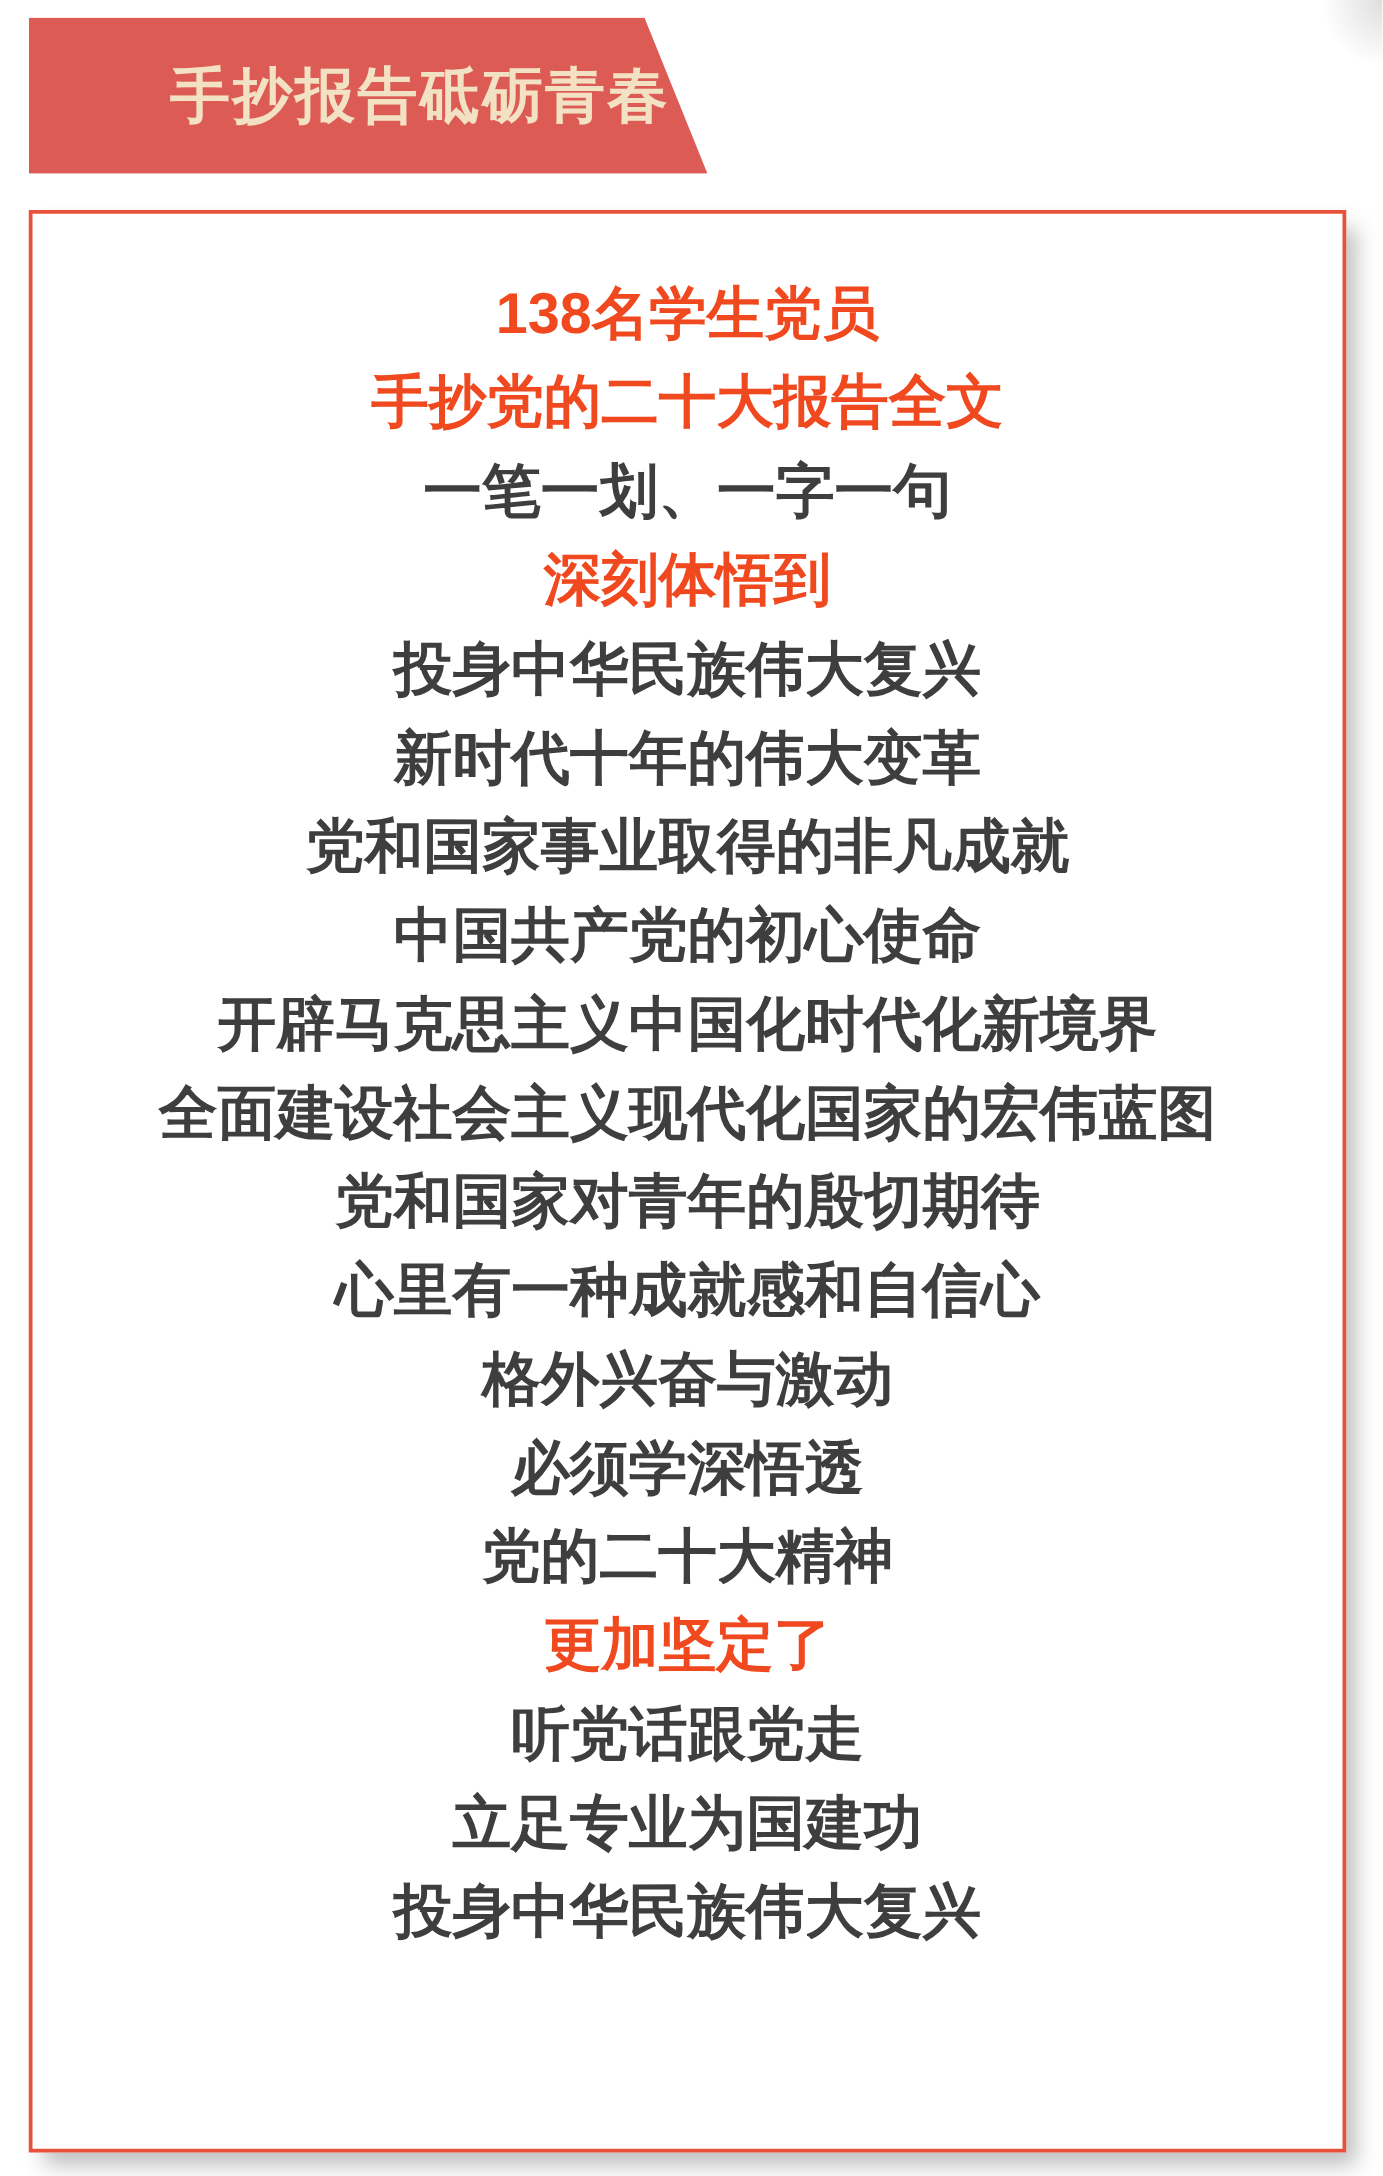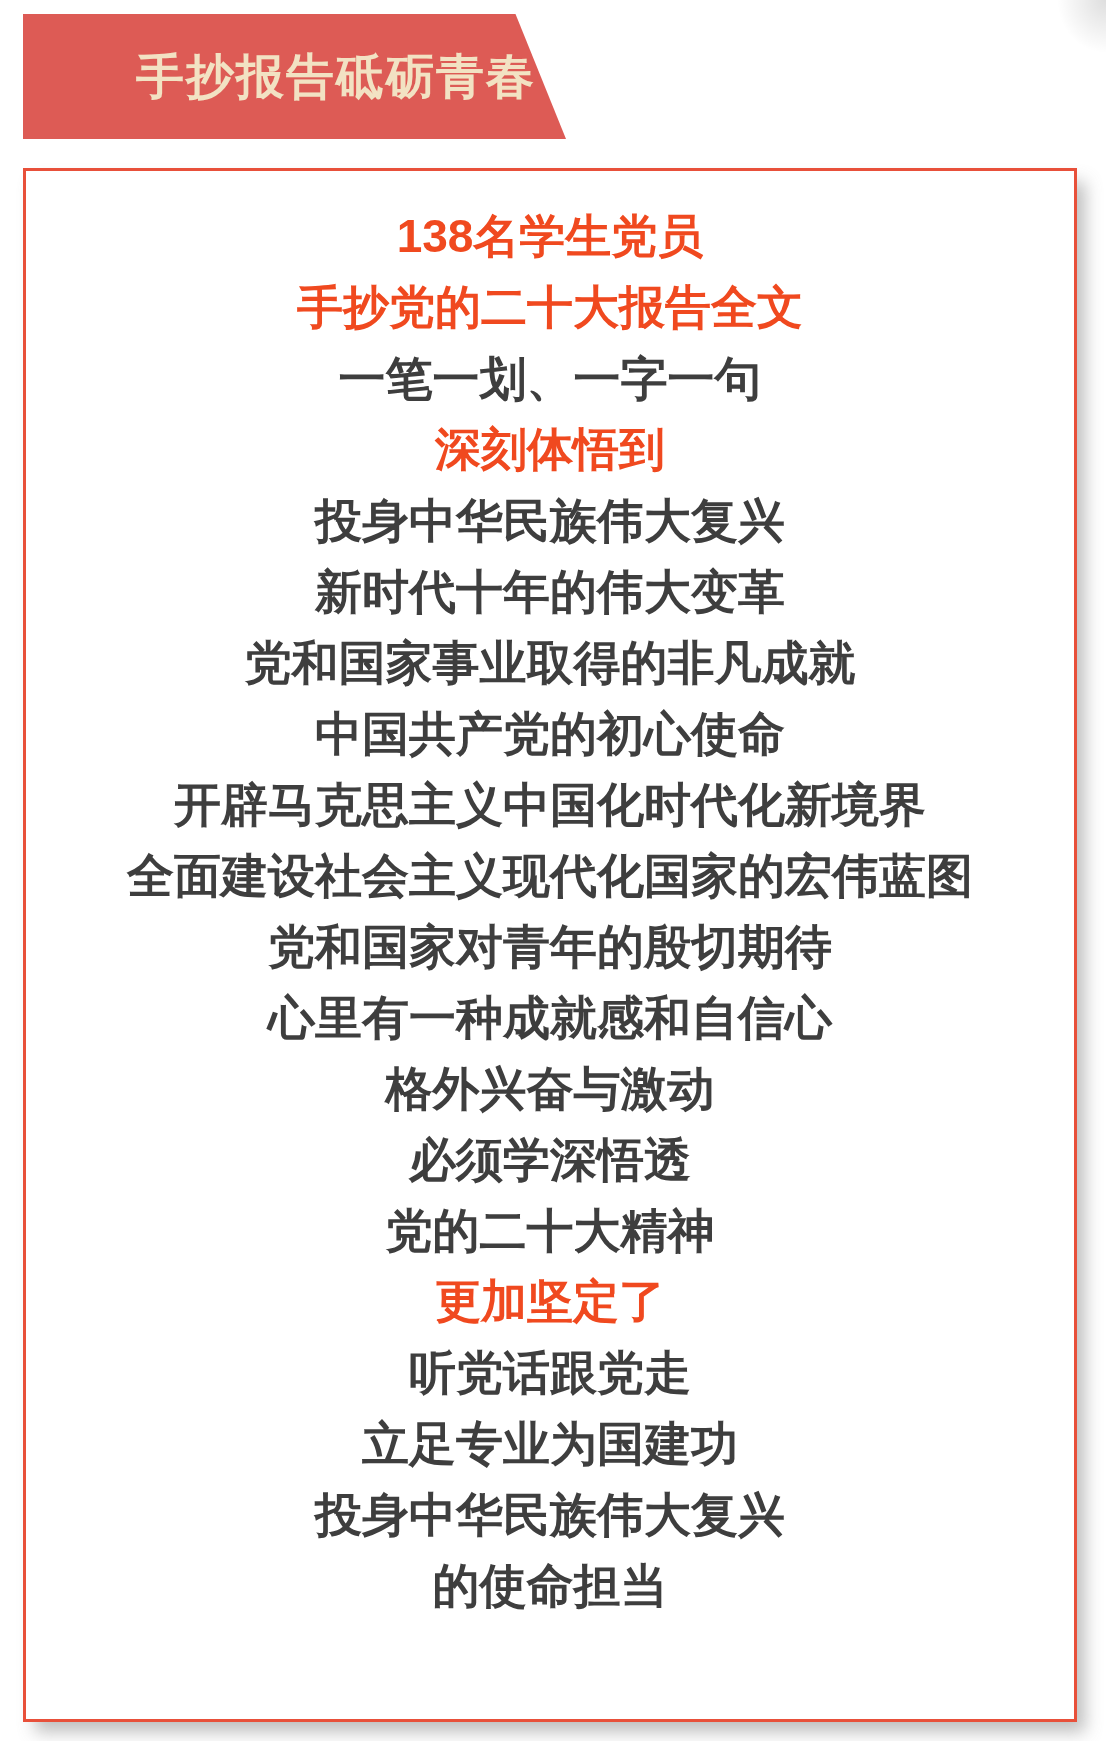--- a/index.html
+++ b/index.html
@@ -53,21 +53,21 @@
   .card {
     position: absolute;
     left: 23px;
     top: 168px;
     width: 1054px;
     height: 1554px;
     box-sizing: border-box;
     background: #ffffff;
     border: 3px solid var(--border-color, #e8503a);
     box-shadow: 10px 12px 16px -2px rgba(110,110,110,0.45);
-    padding-top: 30px;
+    padding-top: 44px;
     overflow: hidden;
   }
 
   .line {
     margin: 0;
     height: 71px;
     line-height: 71px;
     text-align: center;
     font-size: 47px;
     font-weight: 700;
@@ -102,14 +102,13 @@
     <p class="line">全面建设社会主义现代化国家的宏伟蓝图</p>
     <p class="line">党和国家对青年的殷切期待</p>
     <p class="line">心里有一种成就感和自信心</p>
     <p class="line">格外兴奋与激动</p>
     <p class="line">必须学深悟透</p>
     <p class="line">党的二十大精神</p>
     <p class="line em">更加坚定了</p>
     <p class="line">听党话跟党走</p>
     <p class="line">立足专业为国建功</p>
     <p class="line">投身中华民族伟大复兴</p>
-    <p class="line">的使命担当</p>
 </div>
 
 </body></html>

